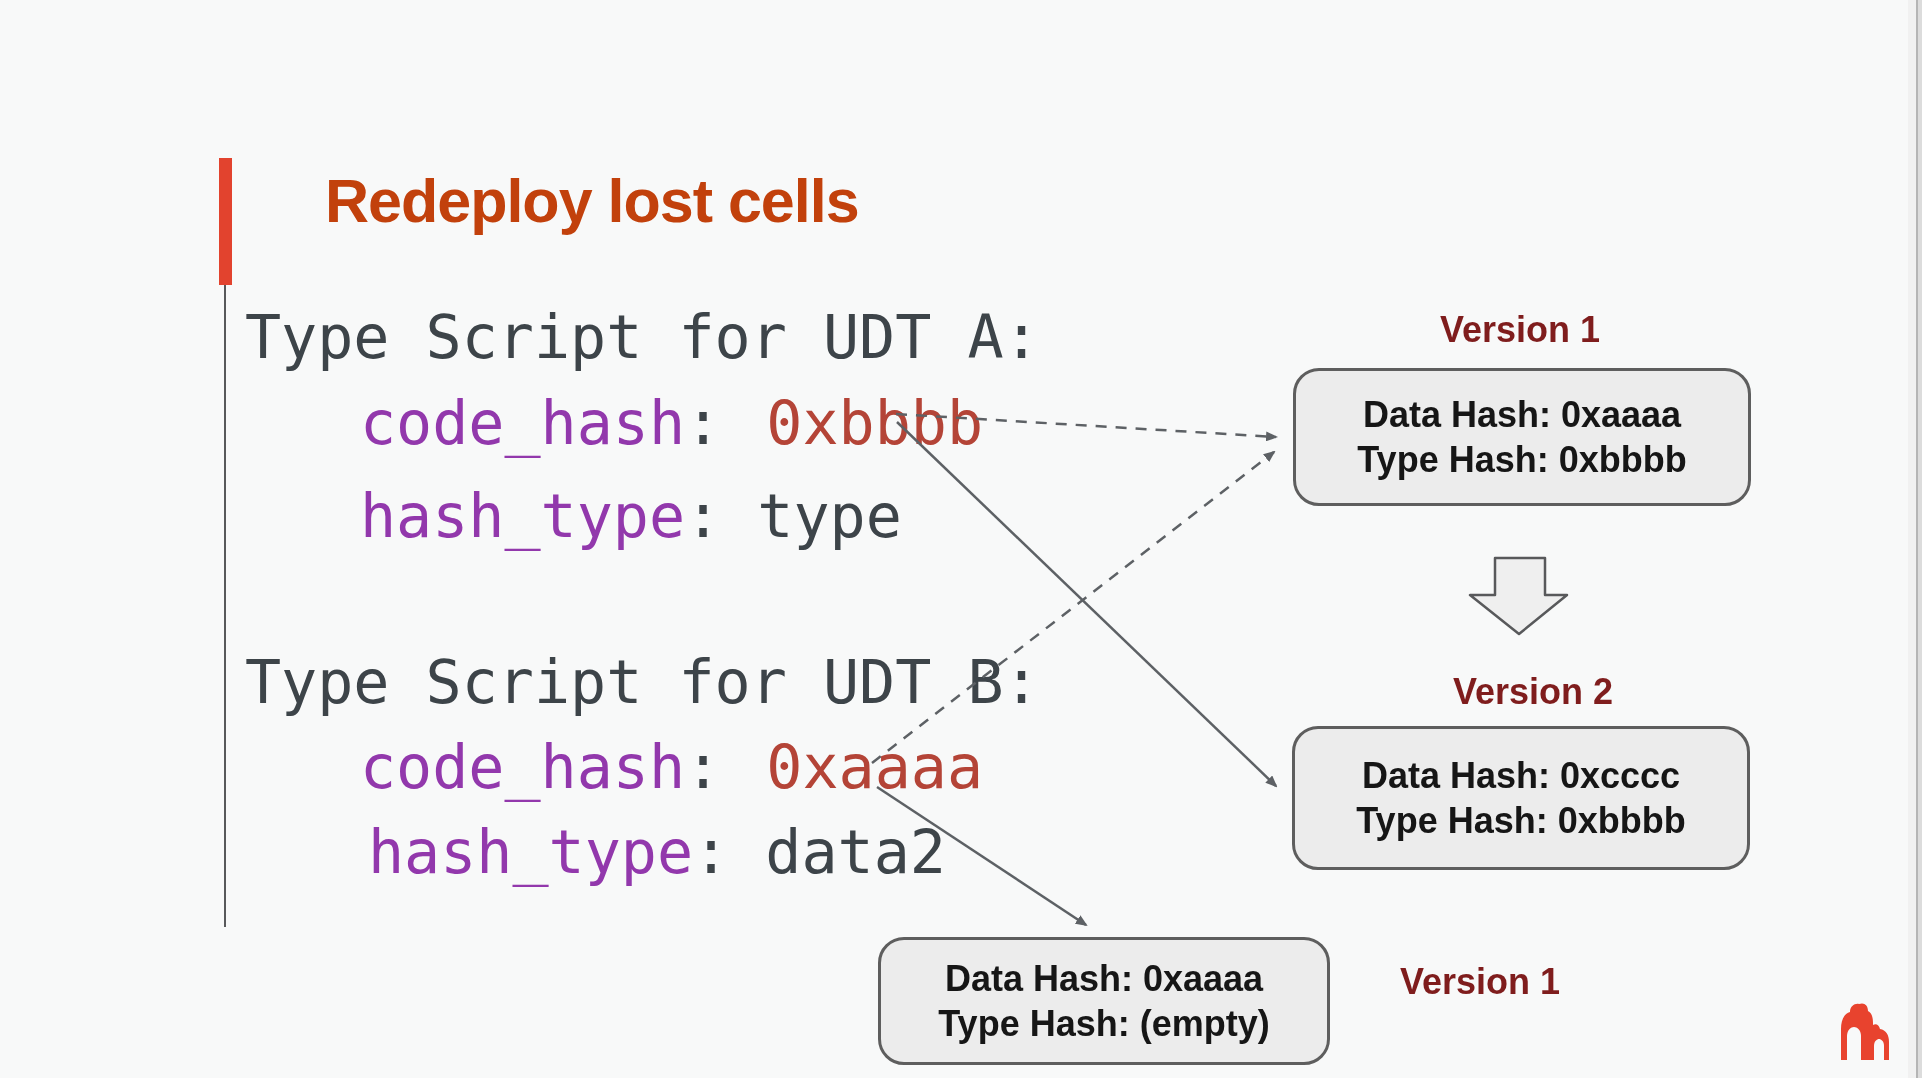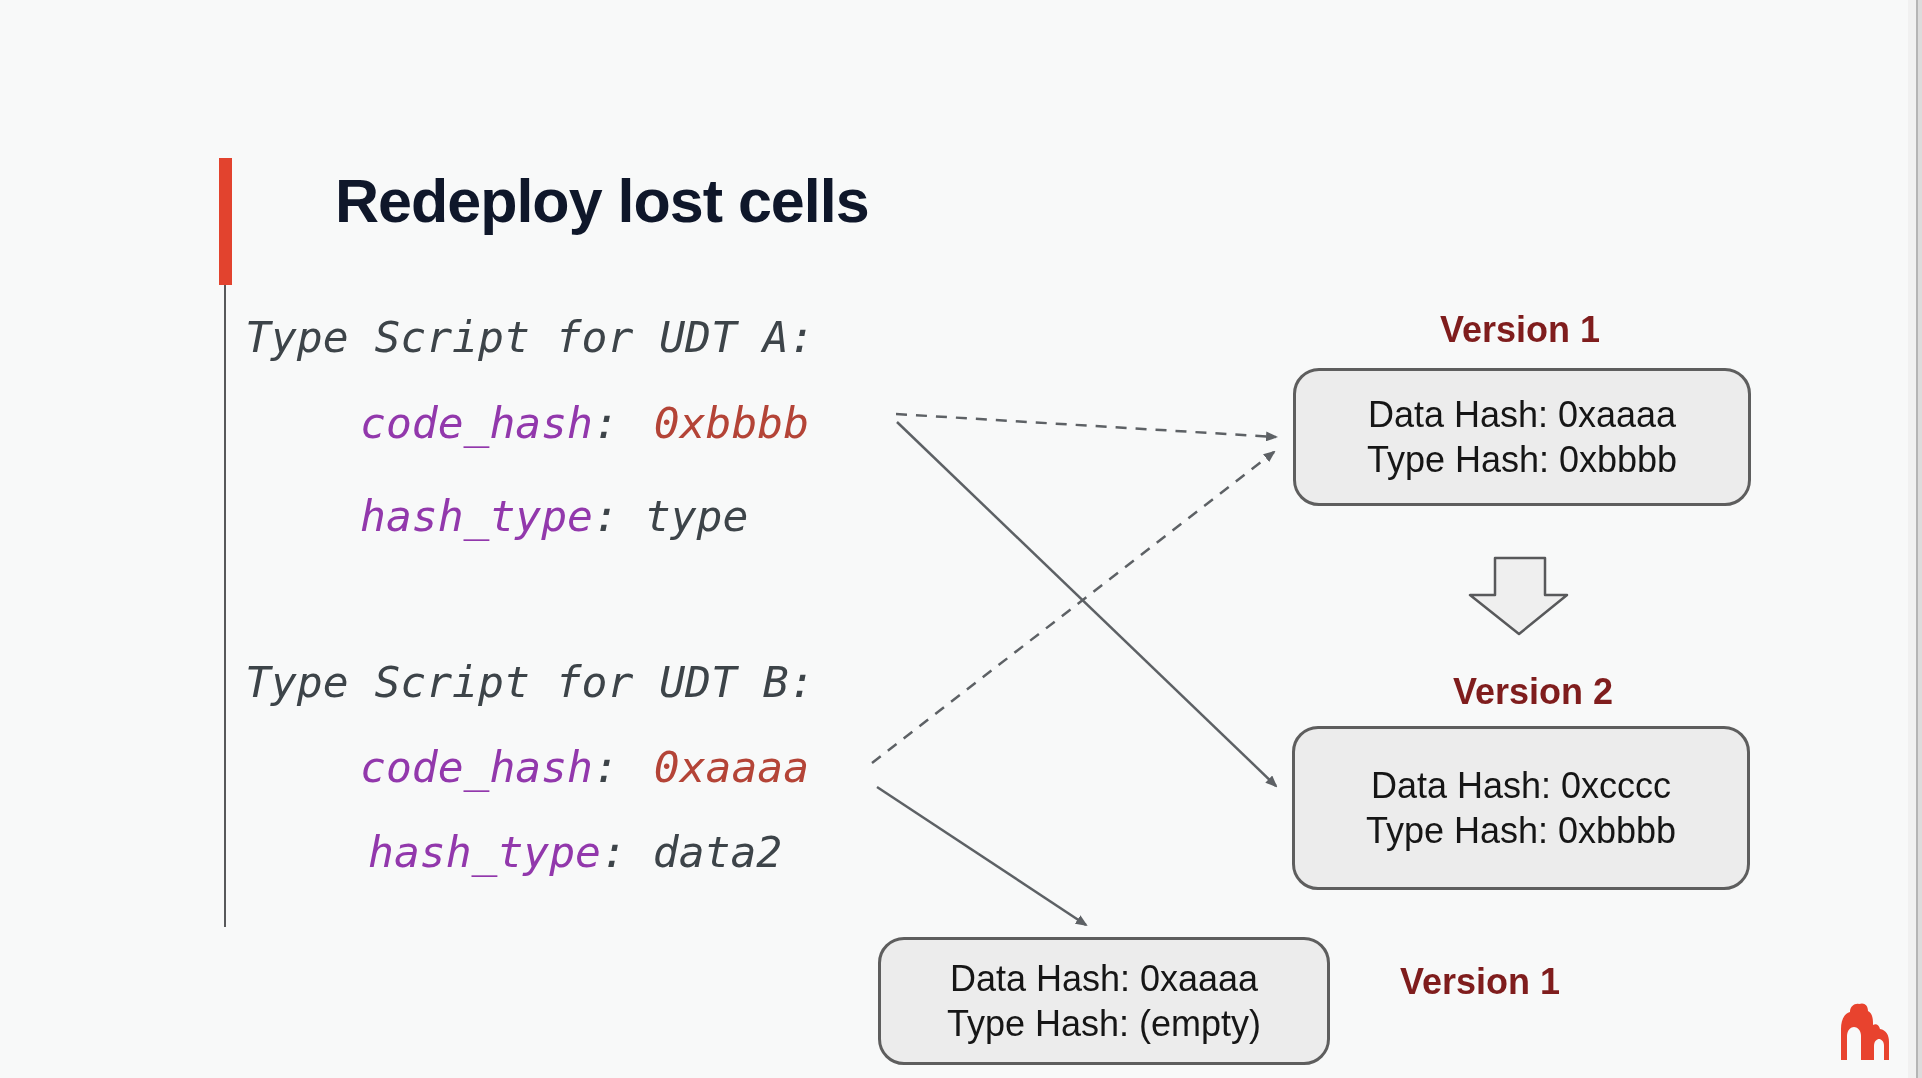--- a/index.html
+++ b/index.html
@@ -9,49 +9,49 @@
     width: 1922px; height: 1078px;
     background: #f8f9f9;
     font-family: "Liberation Sans", sans-serif;
     overflow: hidden;
   }
   .abs { position: absolute; }
 
   
   .accent-bar { left: 219px; top: 158px; width: 13px; height: 127px; background: #e2432e; }
   .page-title {
-    left: 335px; top: 166px;
-    font-size: 61px; font-weight: 800; color: #0f172a;
+    left: 325px; top: 166px;
+    font-size: 61px; font-weight: 800; color: #c2410c;
     letter-spacing: -1px;
   }
   .left-rule { left: 224px; top: 285px; width: 2px; height: 642px; background: #58595b; }
 
   
   .code-line {
     font-family: "DejaVu Sans Mono", monospace;
-    font-size: 43px; line-height: 58px;
-    color: #3d4449; white-space: pre; font-style: italic;
+    font-size: 60px; line-height: 58px;
+    color: #3d4449; white-space: pre;
   }
   .code-key { color: #9238ac; }
   .code-val-red { color: #b44437; margin-left: 9px; }
 
   
   .v-label {
     width: 360px; text-align: center;
     font-size: 36px; font-weight: 700; color: #7f1d1d;
     line-height: 48px;
   }
   .v-box {
     width: 458px; height: 138px;
     background: #ececec;
     border: 3px solid #5e5e5e;
     border-radius: 26px;
     display: flex; flex-direction: column;
     align-items: center; justify-content: center;
-    font-size: 36px; font-weight: 400; color: #161616;
+    font-size: 36px; font-weight: 700; color: #161616;
     line-height: 45px; text-align: center;
   }
   .overlay { left: 0; top: 0; width: 1922px; height: 1078px; pointer-events: none; }
 
   
   .edge-soft { left: 1908px; top: 0; width: 8px; height: 1078px; background: #f1f1f1; }
   .edge-line { left: 1916px; top: 0; width: 2px; height: 1078px; background: #b5b5b5; }
   .edge-track { left: 1918px; top: 0; width: 4px; height: 1078px; background: #dcdcdc; }
 </style>
 </head>
@@ -73,21 +73,21 @@
 
 <div class="abs code-line" style="left:368px; top:823px;"><span class="code-key">hash_type</span><span>: </span><span>data2</span></div>
 
 <div class="abs v-label" style="left:1340px; top:306px;">Version 1</div>
 <div class="abs v-box" style="left:1293px; top:368px;">
   <div>Data Hash: 0xaaaa</div>
   <div>Type Hash: 0xbbbb</div>
 </div>
 
 <div class="abs v-label" style="left:1353px; top:668px;">Version 2</div>
-<div class="abs v-box" style="left:1292px; top:726px; height:164px;">
+<div class="abs v-box" style="left:1292px; top:726px; height:144px;">
   <div>Data Hash: 0xcccc</div>
   <div>Type Hash: 0xbbbb</div>
 </div>
 
 <div class="abs v-box" style="left:878px; top:937px; width:452px; height:128px;">
   <div>Data Hash: 0xaaaa</div>
   <div>Type Hash: (empty)</div>
 </div>
 <div class="abs v-label" style="left:1330px; top:958px; width:300px;">
   <div>Version 1</div>

